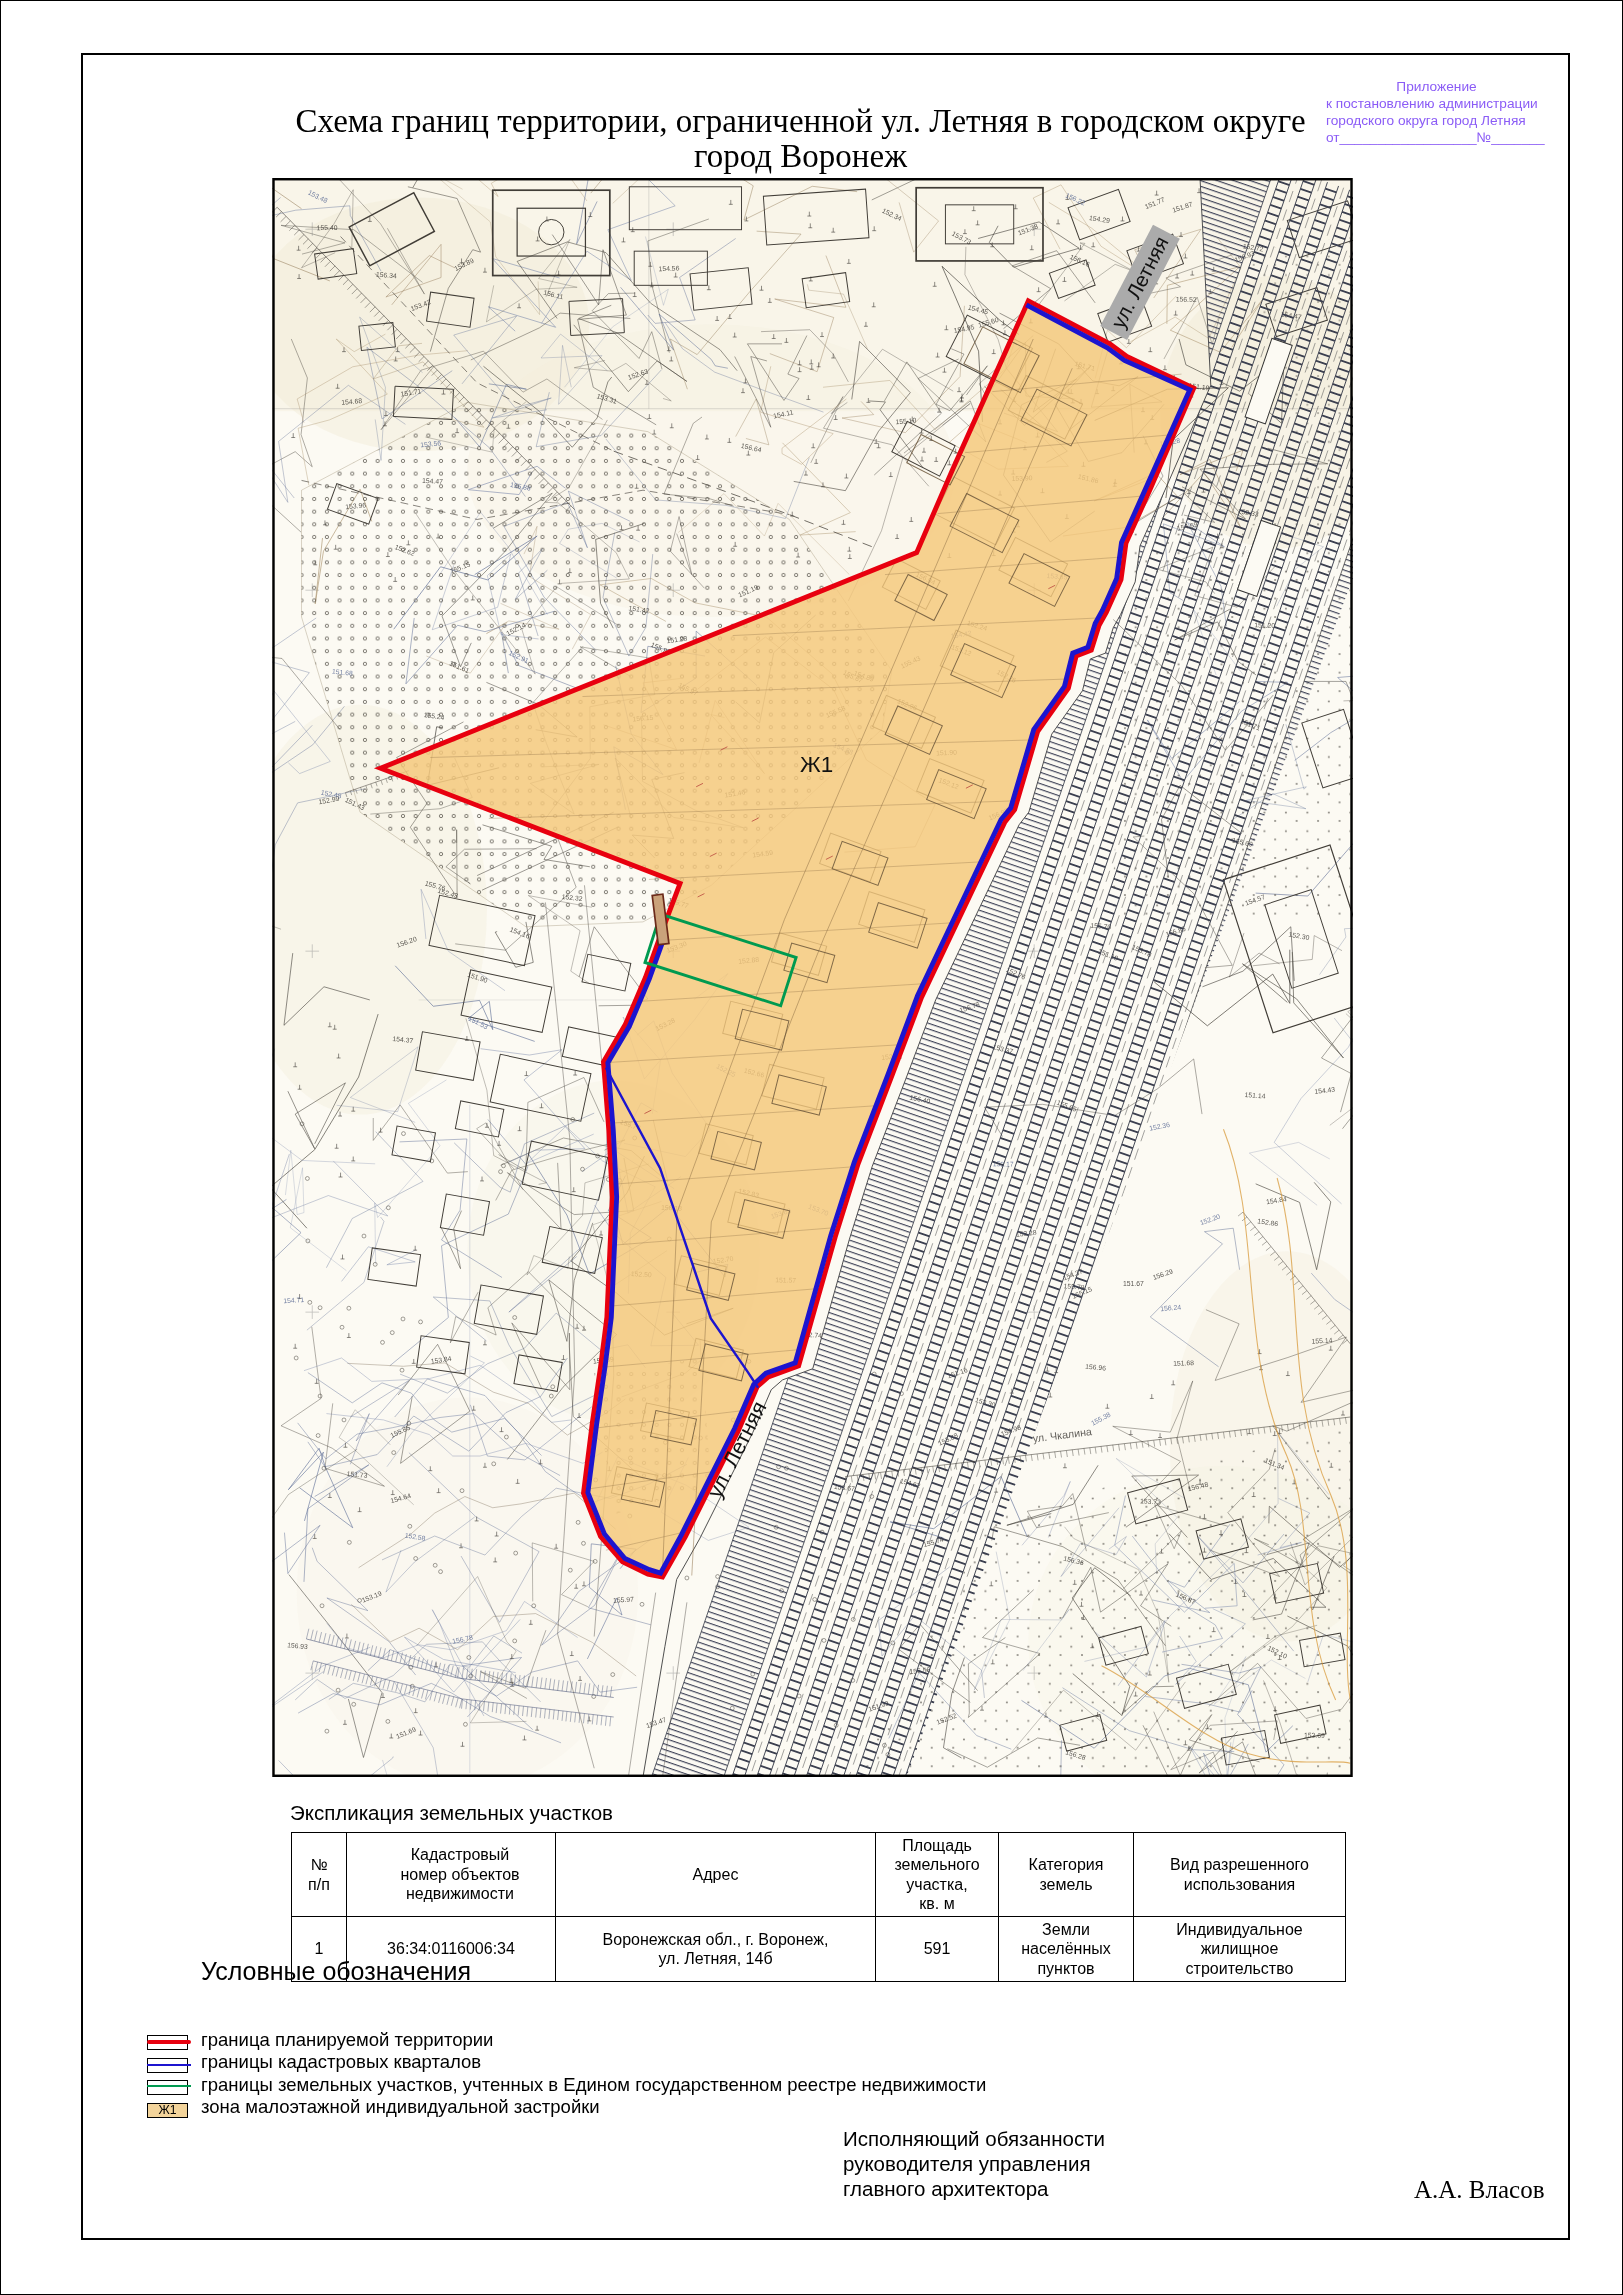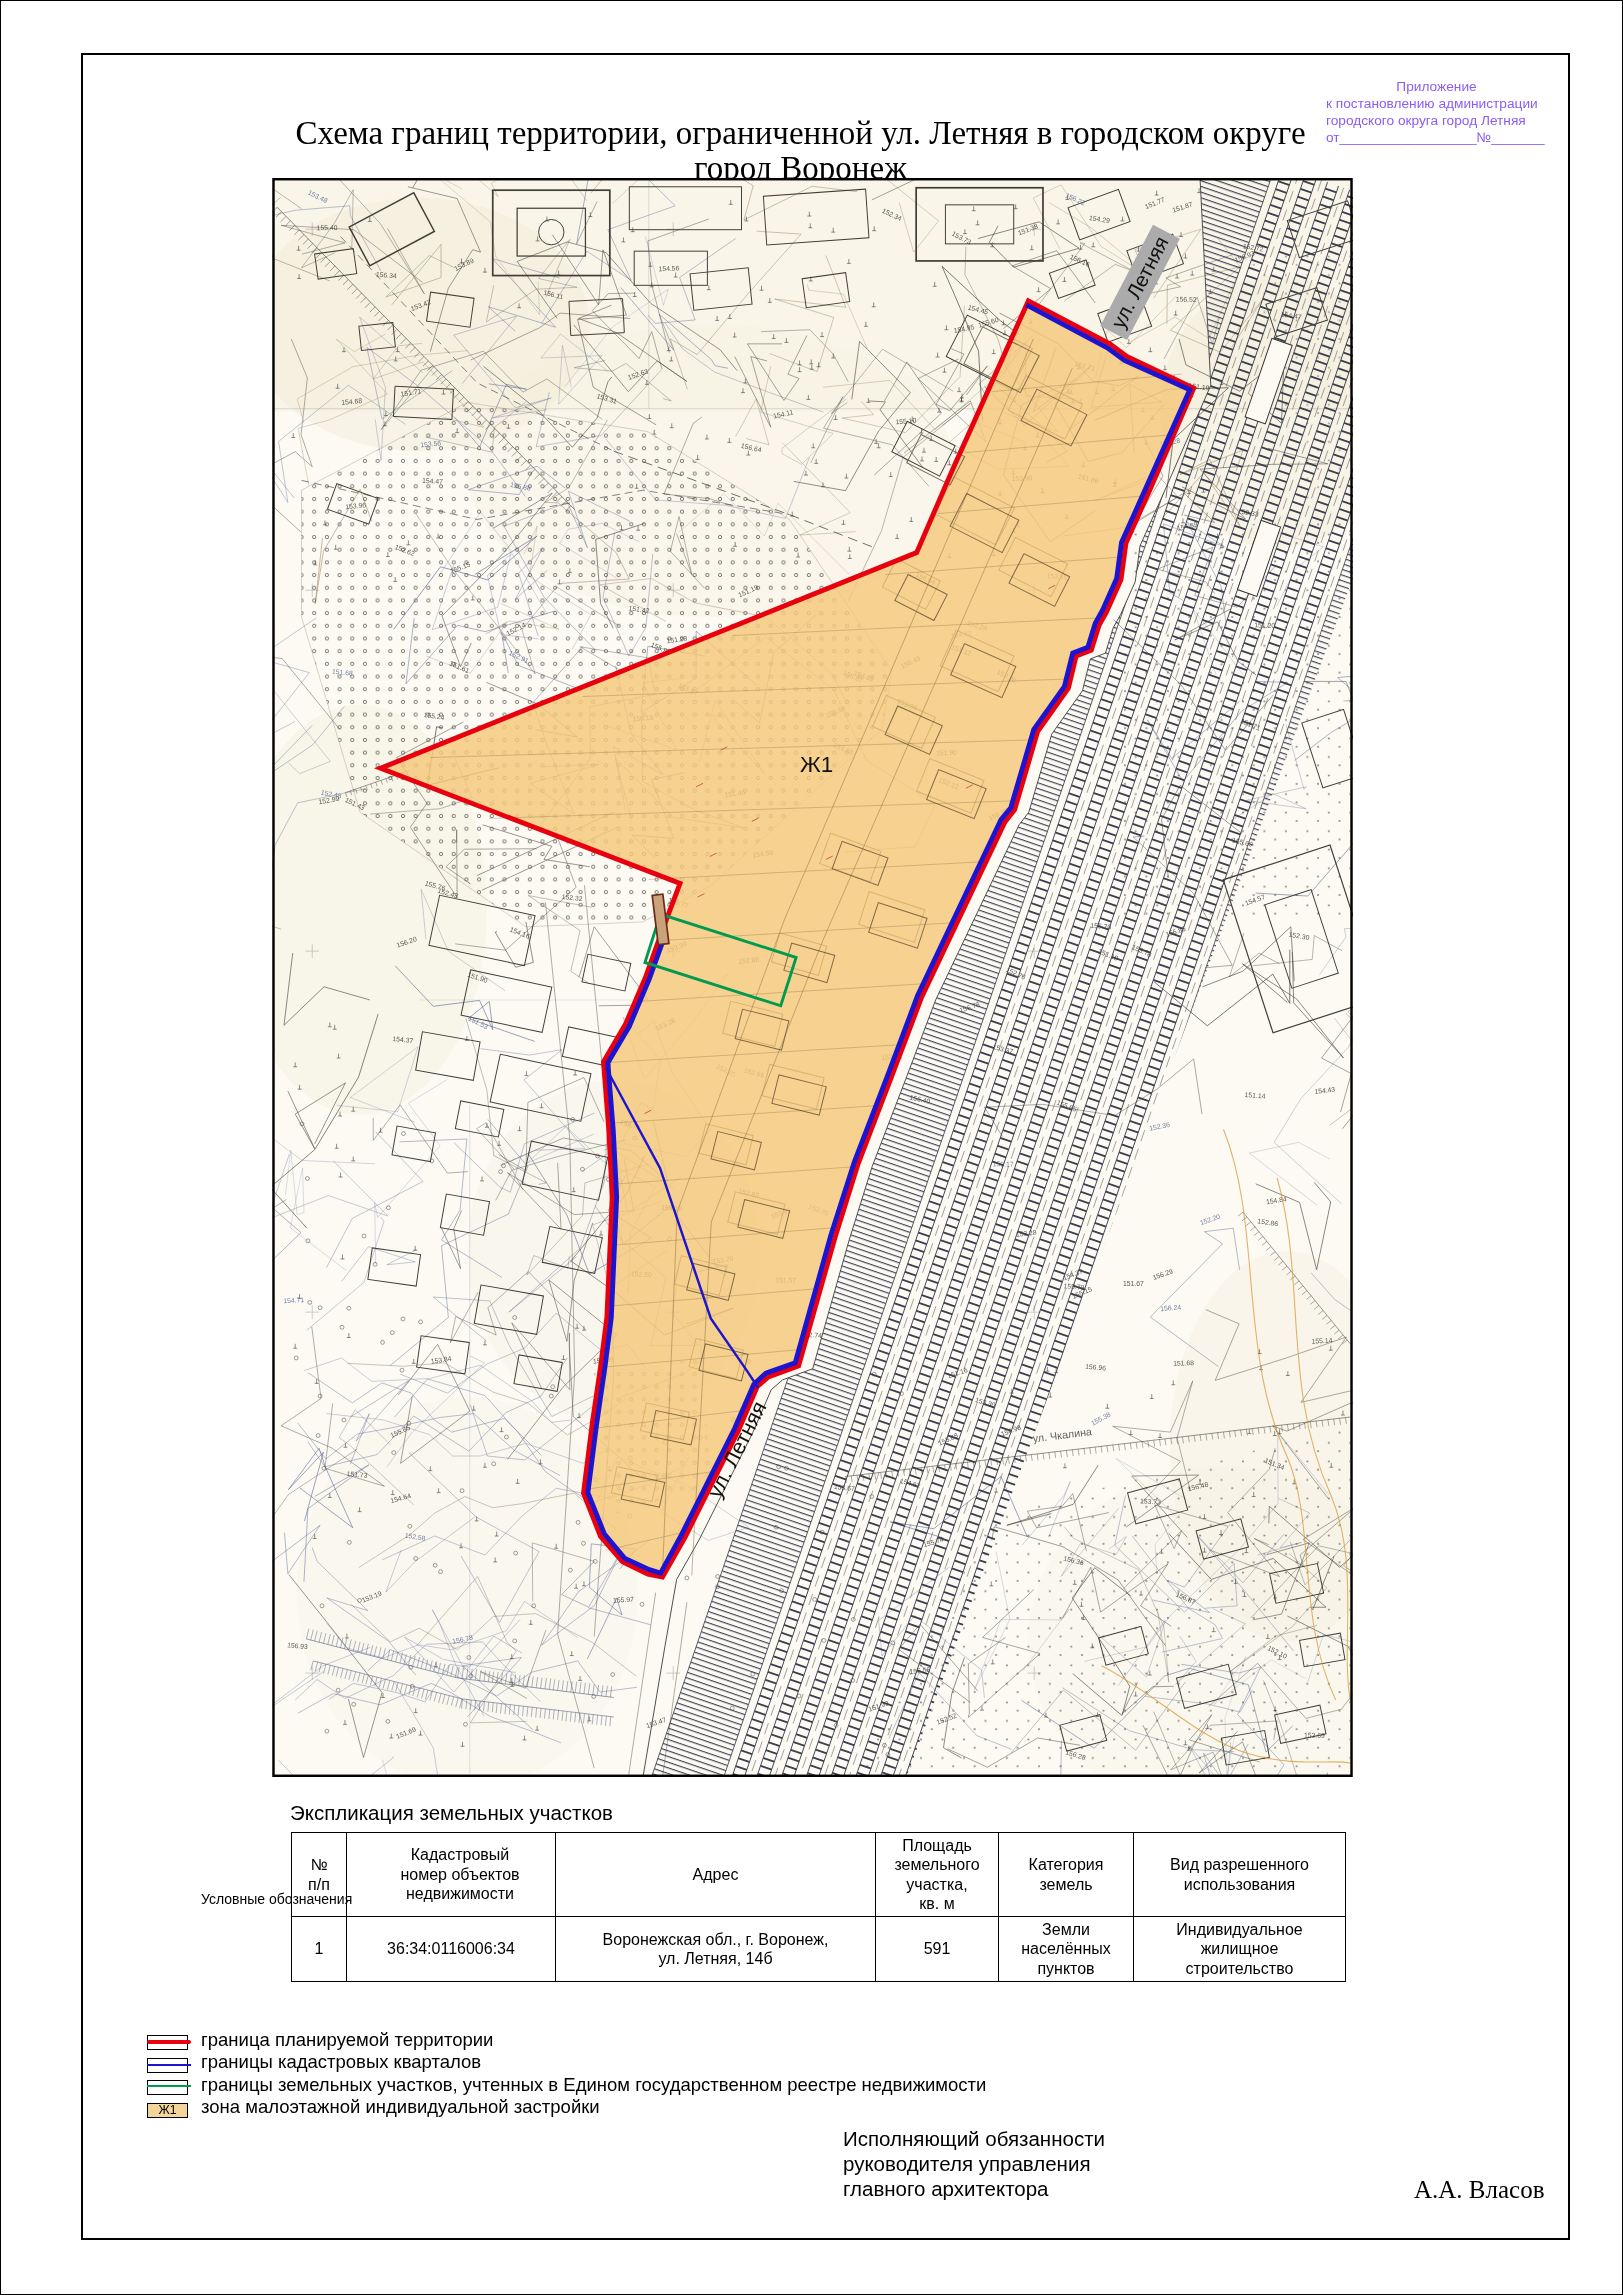--- a/index.html
+++ b/index.html
@@ -4,21 +4,21 @@
 html,body{margin:0;padding:0;}
 body{width:1623px;height:2295px;background:#fff;position:relative;font-family:"Liberation Sans",sans-serif;overflow:hidden;}
 .abs{position:absolute;}
 table{border-collapse:collapse;}
 td{border:1.1px solid #000;text-align:center;vertical-align:middle;padding:0;font-size:16px;line-height:19.5px;}
 </style></head>
 <body>
 <div class="abs" style="left:0;top:0;width:1623px;height:2295px;border:1.5px solid #000;box-sizing:border-box;"></div>
 <div class="abs" style="left:81px;top:53px;width:1489px;height:2187px;border:2px solid #000;box-sizing:border-box;"></div>
 
-<div class="abs" style="left:215px;top:104px;width:1171px;text-align:center;font-family:'Liberation Serif',serif;font-size:33px;line-height:35px;color:#000;margin-top:12px;">Схема границ территории, ограниченной ул. Летняя в городском округе<br>город Воронеж</div>
+<div class="abs" style="left:215px;top:104px;width:1171px;text-align:center;font-family:'Liberation Serif',serif;font-size:33px;line-height:35px;color:#000;">Схема границ территории, ограниченной ул. Летняя в городском округе<br>город Воронеж</div>
 
 <div class="abs" style="left:1326px;top:78px;width:221px;font-size:13.7px;line-height:17px;color:#8b5cf6;">
 <div style="text-align:center;">Приложение</div>
 <div>к постановлению администрации</div>
 <div>городского округа город Летняя</div>
 <div>от__________________№_______</div>
 </div>
 
 <svg class="abs" style="left:272px;top:178px;" width="1081" height="1599" viewBox="0 0 2215 3278">
 <rect x="0" y="0" width="2215" height="3278" fill="#fcfaf3"></rect>
@@ -1154,21 +1154,21 @@
 <td>1</td>
 <td>36:34:0116006:34</td>
 <td>Воронежская обл., г. Воронеж,<br>ул. Летняя, 14б</td>
 <td>591</td>
 <td>Земли<br>населённых<br>пунктов</td>
 <td>Индивидуальное<br>жилищное<br>строительство</td>
 </tr>
 </tbody>
   </table>
 
-<div class="abs" style="left:201px;top:1888px;font-size:14px;line-height:22.4px;">Условные обозначения</div>
+<div class="abs" style="left:201px;top:1960px;font-size:25px;line-height:22.4px;">Условные обозначения</div>
 <div style="position:absolute;left:147px;top:2035px;width:41px;height:14.6px;border:1.5px solid #000;box-sizing:border-box;background:#fff">
     <div style="position:absolute;left:-1.5px;top:3.9px;width:44px;height:4.4px;background:#e8000f;border-radius:2px;"></div>
   </div>
 <div class="abs" style="left:201px;top:2029px;font-size:18.5px;line-height:22.4px;">граница планируемой территории</div>
 <div style="position:absolute;left:147px;top:2058px;width:41px;height:14.6px;border:1.5px solid #000;box-sizing:border-box;background:#fff">
     <div style="position:absolute;left:-1.5px;top:4.9px;width:44px;height:2.4px;background:#1c14cf;"></div>
   </div>
 <div class="abs" style="left:201px;top:2051px;font-size:18.5px;line-height:22.4px;">границы кадастровых кварталов</div>
 <div style="position:absolute;left:147px;top:2080px;width:41px;height:14.6px;border:1.5px solid #000;box-sizing:border-box;background:#fff">
     <div style="position:absolute;left:-1.5px;top:4.4px;width:44px;height:2px;background:#009a50;"></div>

